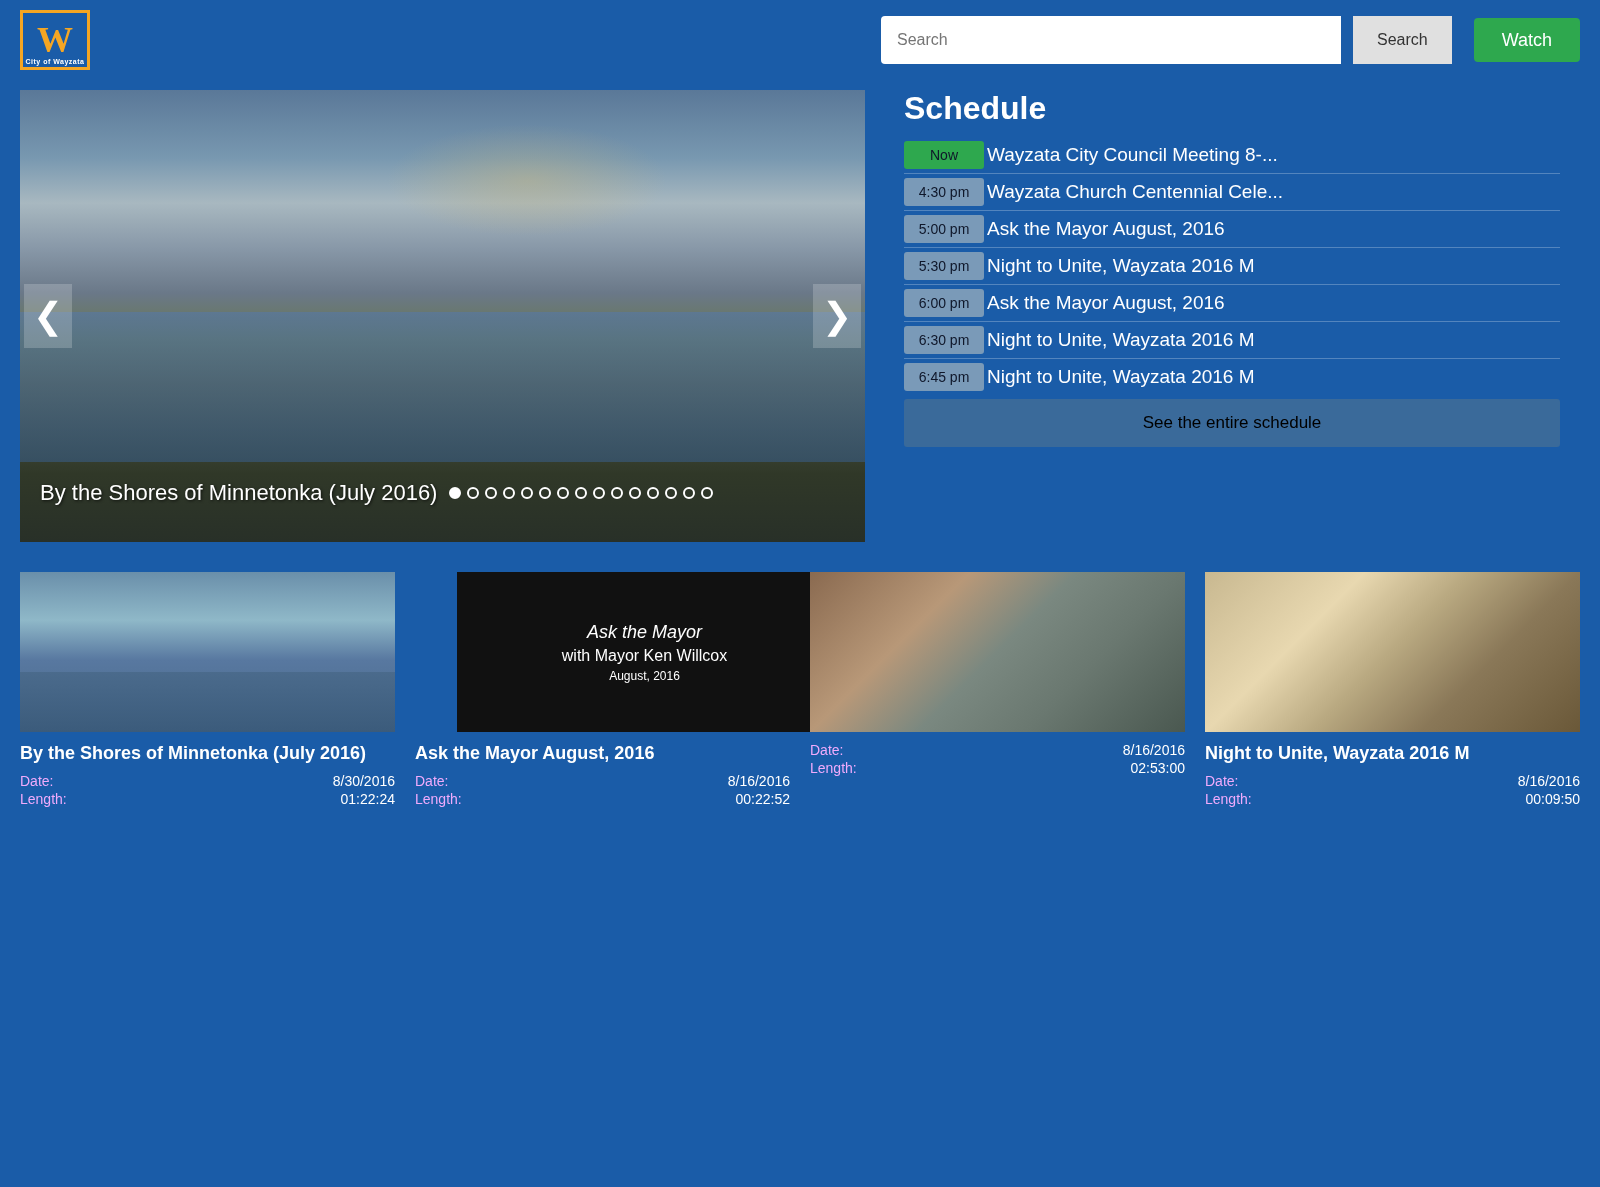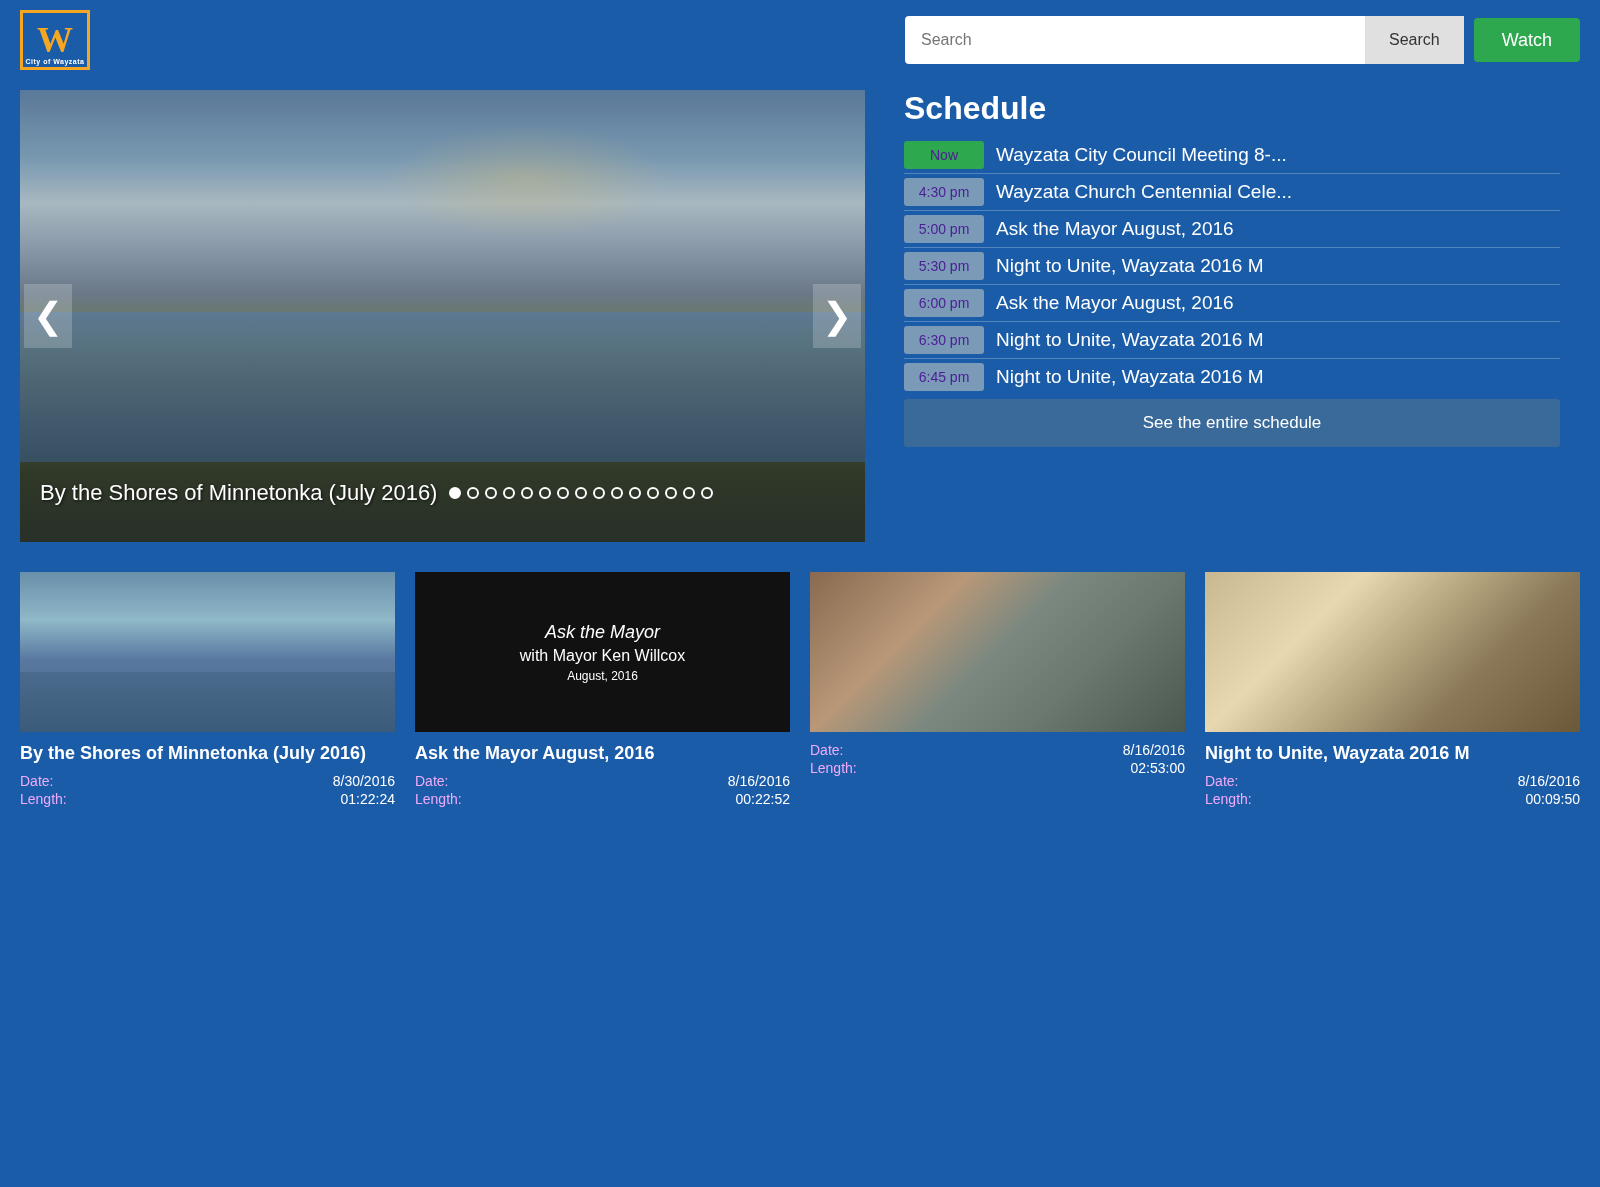--- a/index.html
+++ b/index.html
@@ -36,21 +36,21 @@
       bottom: 2px;
       font-size: 7px;
       color: #fff;
       text-align: center;
       width: 100%;
       letter-spacing: 0.5px;
     }
     .header-search {
       display: flex;
       align-items: center;
-      gap: 0;
+      gap: 12px;
       padding-left: 40px;
     }
     .search-input {
       width: 460px;
       height: 48px;
       border: none;
       border-radius: 4px 0 0 4px;
       padding: 0 16px;
       font-size: 16px;
       color: #999;
@@ -192,44 +192,44 @@
       margin-bottom: 4px;
       border-bottom: 1px solid rgba(255,255,255,0.25);
       padding-bottom: 4px;
       cursor: pointer;
     }
     .schedule-item:last-child { border-bottom: none; }
     .time-badge {
       min-width: 80px;
       height: 28px;
       background: #7a9ab8;
-      color: #4c1d95;
+      color: #0f172a;
       font-size: 14px;
       display: flex;
       align-items: center;
       justify-content: center;
       border-radius: 3px;
-      margin-right: 12px;
+      margin-right: 3px;
       flex-shrink: 0;
     }
     .time-badge.now {
       background: #2ea84e;
     }
     .schedule-item-title {
       font-size: 19px;
       color: #fff;
       white-space: nowrap;
       overflow: hidden;
       text-overflow: ellipsis;
     }
     .see-schedule-btn {
       display: block;
       width: 100%;
       background: #3a6a9a;
-      color: #ffffff;
+      color: #000000;
       border: none;
       padding: 14px 0;
       font-size: 17px;
       text-align: center;
       cursor: pointer;
       border-radius: 3px;
     }
 
     
     .recent-section {
@@ -273,20 +273,21 @@
     
     .thumb-mayor {
       background: #111;
       display: flex;
       align-items: center;
       justify-content: center;
       flex-direction: column;
       color: #fff;
       text-align: center;
       position: relative;
+      margin-left: 42px;
     }
     .thumb-mayor-title {
       font-size: 18px;
       font-style: italic;
     }
     .thumb-mayor-sub {
       font-size: 16px;
       margin-top: 4px;
     }
     .thumb-mayor-date {

